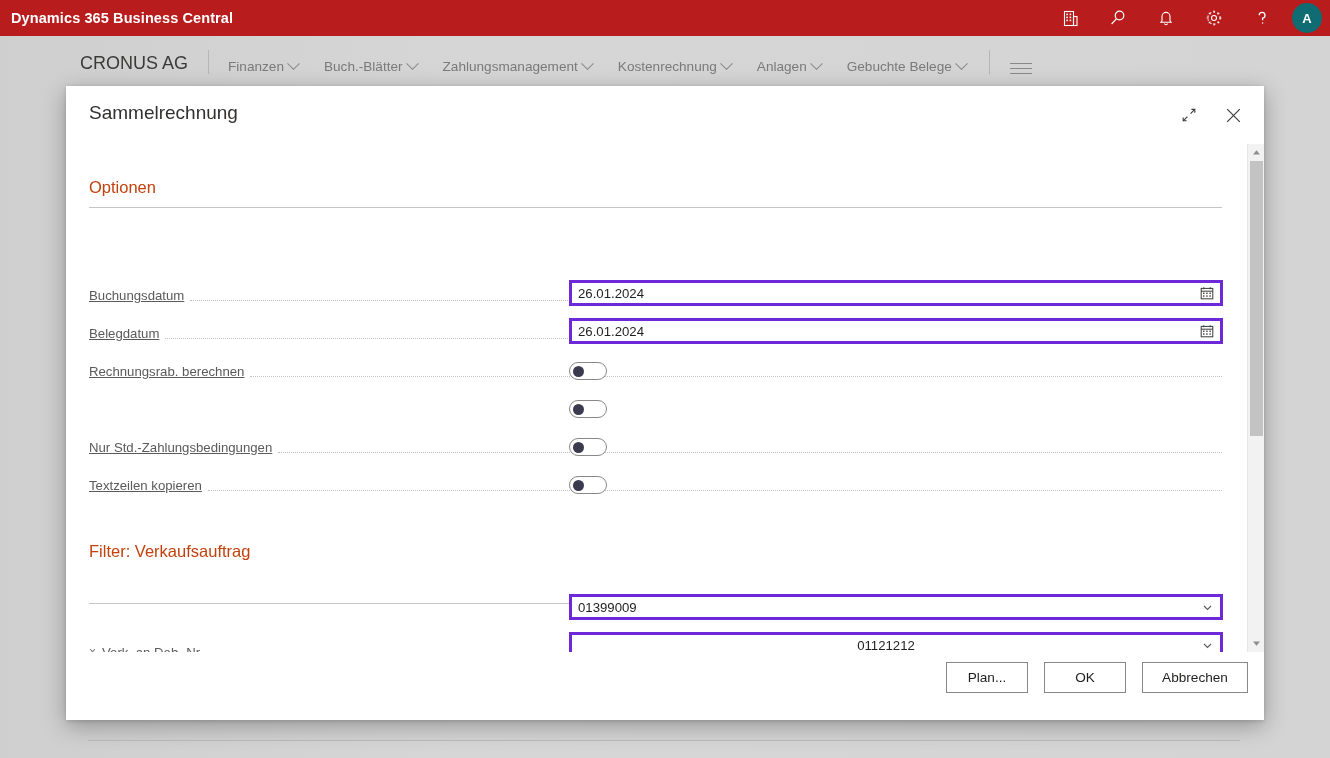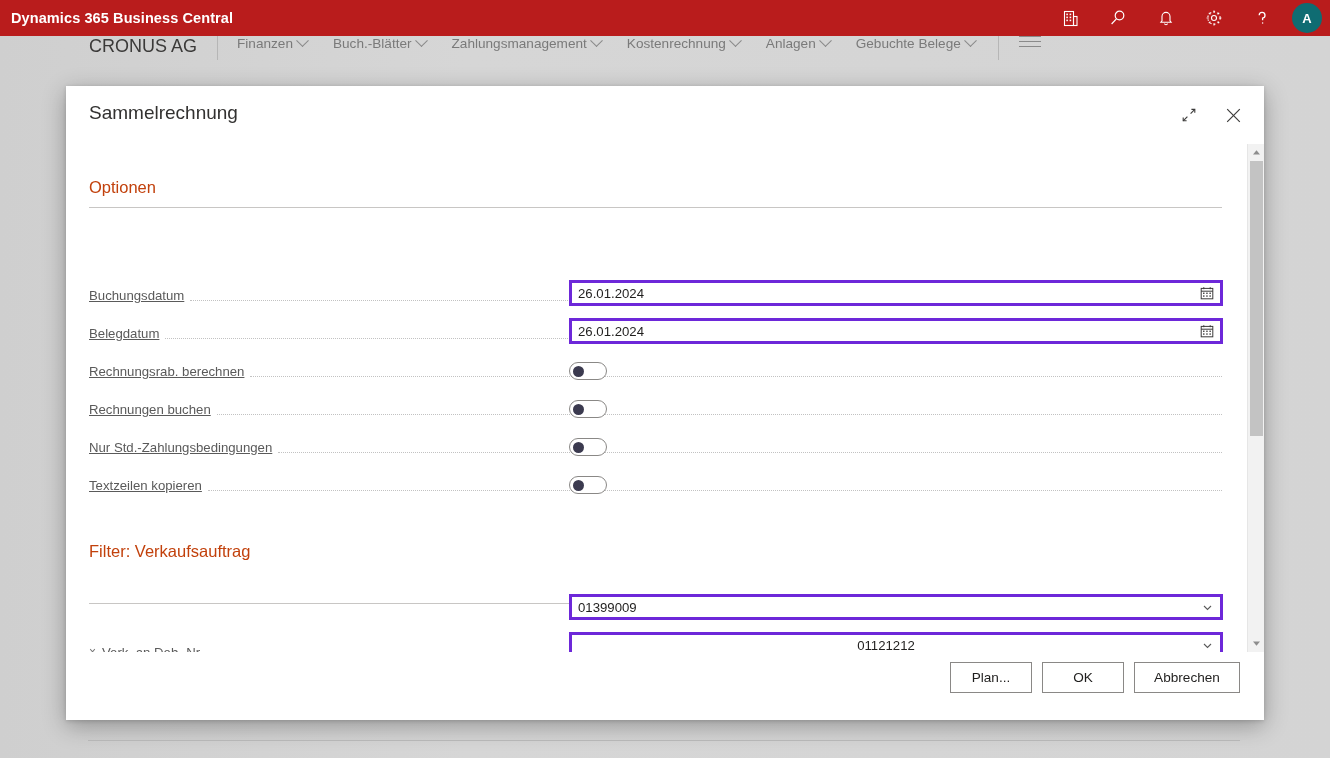--- a/index.html
+++ b/index.html
@@ -48,23 +48,23 @@
     display: flex; align-items: center; justify-content: center;
     margin-left: 6px; margin-right: 8px;
   }
 
   
   .pageheader {
     position: absolute; left: 0; top: 36px;
     width: 1330px; height: 38px;
   }
   .nav {
-    position: absolute; left: 89px; top: 0;
+    position: absolute; left: 80px; top: 0;
     height: 38px;
-    display: flex; align-items: flex-start;
+    display: flex; align-items: flex-end;
     white-space: nowrap;
   }
   .company-name {
     font-size: 18px;
     color: #3b3a39;
     padding-right: 20px;
   }
   .nav-sep {
     width: 1px; height: 24px;
     background: #b6b6b6;
@@ -230,22 +230,22 @@
     width: 13px; height: 275px;
     background: #c3c3c3;
   }
 
   
   .dialog-footer {
     position: absolute; left: 0; bottom: 0;
     width: 1198px; height: 68px;
   }
   .footer-btns {
-    position: absolute; right: 24px; top: 10px;
-    display: flex; gap: 10px;
+    position: absolute; right: 16px; top: 10px;
+    display: flex; gap: 16px;
   }
   .btn {
     min-width: 82px; height: 31px;
     padding: 0 16px;
     background: #ffffff;
     border: 1px solid #8a8886;
     color: #201f1e;
     font-size: 13.6px;
     font-family: "Liberation Sans", sans-serif;
     display: flex; align-items: center; justify-content: center;
@@ -418,24 +418,20 @@
       </div>
 
       <div class="row" style="top:214px;">
         <span class="row-label">Rechnungsrab. berechnen</span>
         <span class="leader"></span>
       </div>
       <div class="toggle" style="left:503px; top:218px;">
         <span class="knob"></span>
       </div>
 
-      <div class="row" style="top:252px;">
-        <span class="row-label">Rechnungen buchen</span>
-        <span class="leader"></span>
-      </div>
       <div class="toggle" style="left:503px; top:256px;">
         <span class="knob"></span>
       </div>
 
       <div class="row" style="top:290px;">
         <span class="row-label">Nur Std.-Zahlungsbedingungen</span>
         <span class="leader"></span>
       </div>
       <div class="toggle" style="left:503px; top:294px;">
         <span class="knob"></span>

